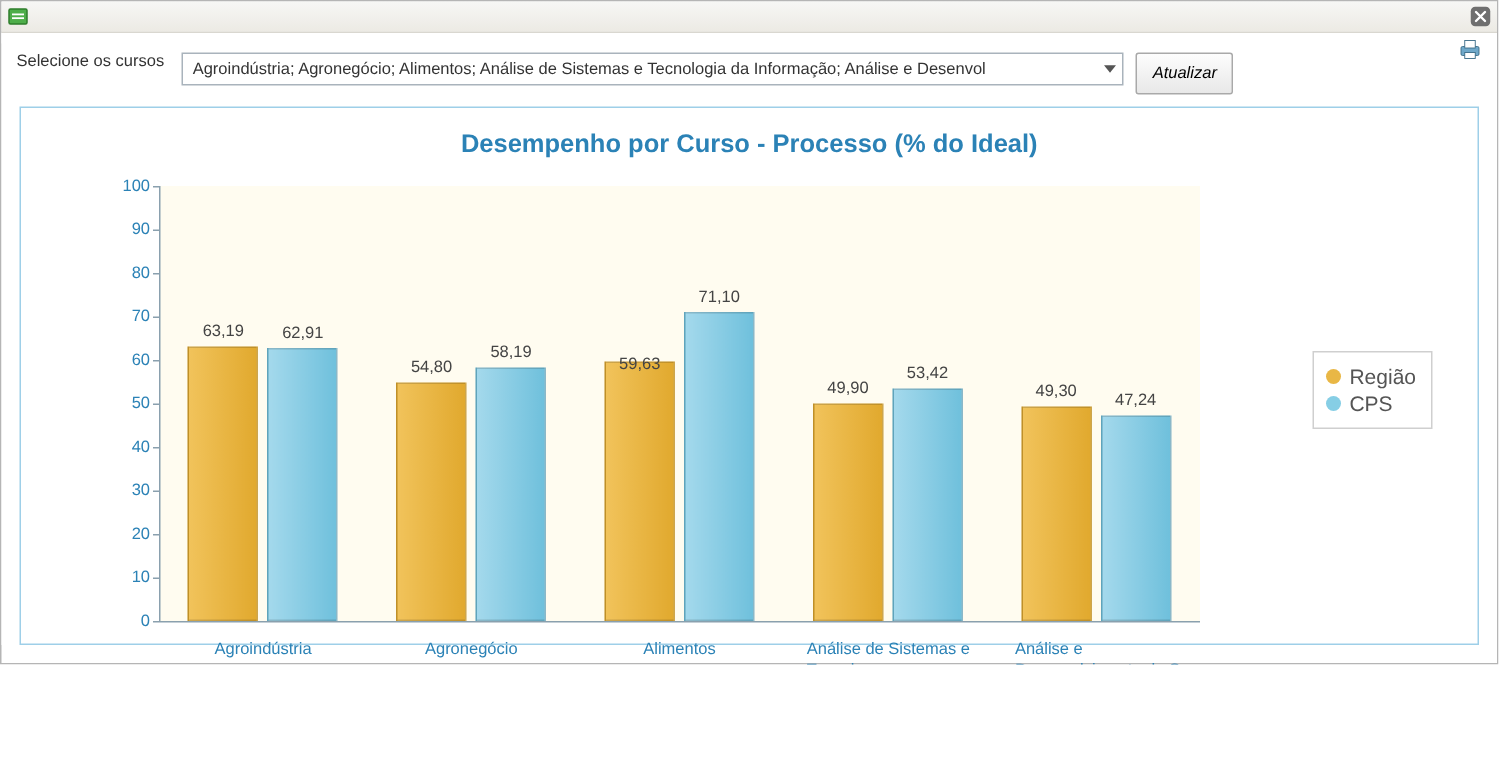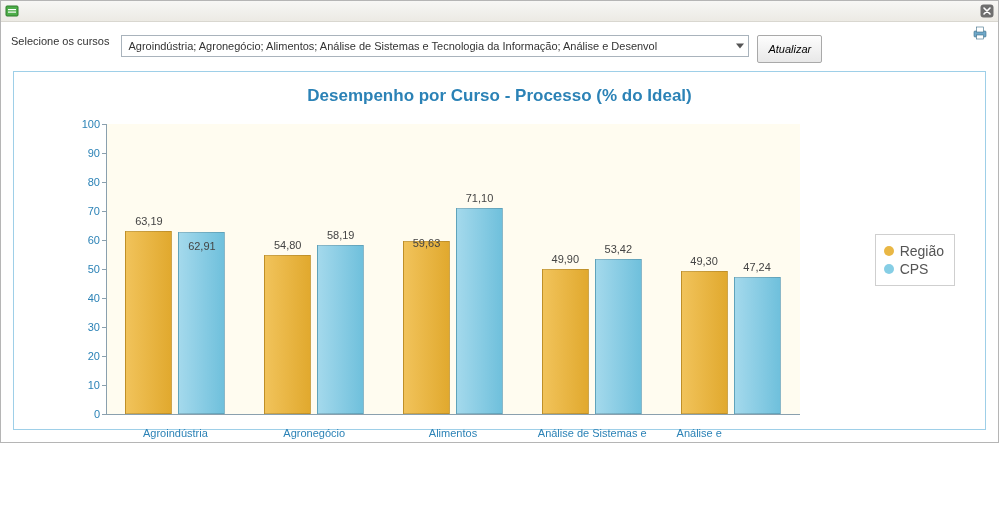--- a/index.html
+++ b/index.html
@@ -310,21 +310,21 @@
           <div class="y-tick-mark" style="top: 126px;"></div>
           <div class="y-tick-label" style="top: 97px;">70</div>
           <div class="y-tick-mark" style="top: 97px;"></div>
           <div class="y-tick-label" style="top: 68px;">80</div>
           <div class="y-tick-mark" style="top: 68px;"></div>
           <div class="y-tick-label" style="top: 39px;">90</div>
           <div class="y-tick-mark" style="top: 39px;"></div>
           <div class="y-tick-label" style="top: 10px;">100</div>
           <div class="y-tick-mark" style="top: 10px;"></div>
           <div class="bar-label" style="left: 122.9px; top: 100.749px;">63,19</div>
-          <div class="bar-label" style="left: 175.9px; top: 101.561px; margin-top: 24px;">62,91</div>
+          <div class="bar-label" style="left: 175.9px; top: 101.561px;">62,91</div>
           <div class="cat-label center" style="width: 120px; left: 149.4px;">Agroindústria</div>
           <div class="bar-label" style="left: 261.7px; top: 125.08px;">54,80</div>
           <div class="bar-label" style="left: 314.7px; top: 115.249px;">58,19</div>
           <div class="cat-label center" style="width: 120px; left: 288.2px;">Agronegócio</div>
           <div class="bar-label" style="left: 400.5px; top: 111.073px; margin-top: 12px;">59,63</div>
           <div class="bar-label" style="left: 453.5px; top: 77.81px;">71,10</div>
           <div class="cat-label center" style="width: 120px; left: 427px;">Alimentos</div>
           <div class="bar-label" style="left: 539.3px; top: 139.29px;">49,90</div>
           <div class="bar-label" style="left: 592.3px; top: 129.082px;">53,42</div>
           <div class="cat-label" style="width: 128px; left: 575.8px;">Análise de Sistemas e Tecnolog...</div>

